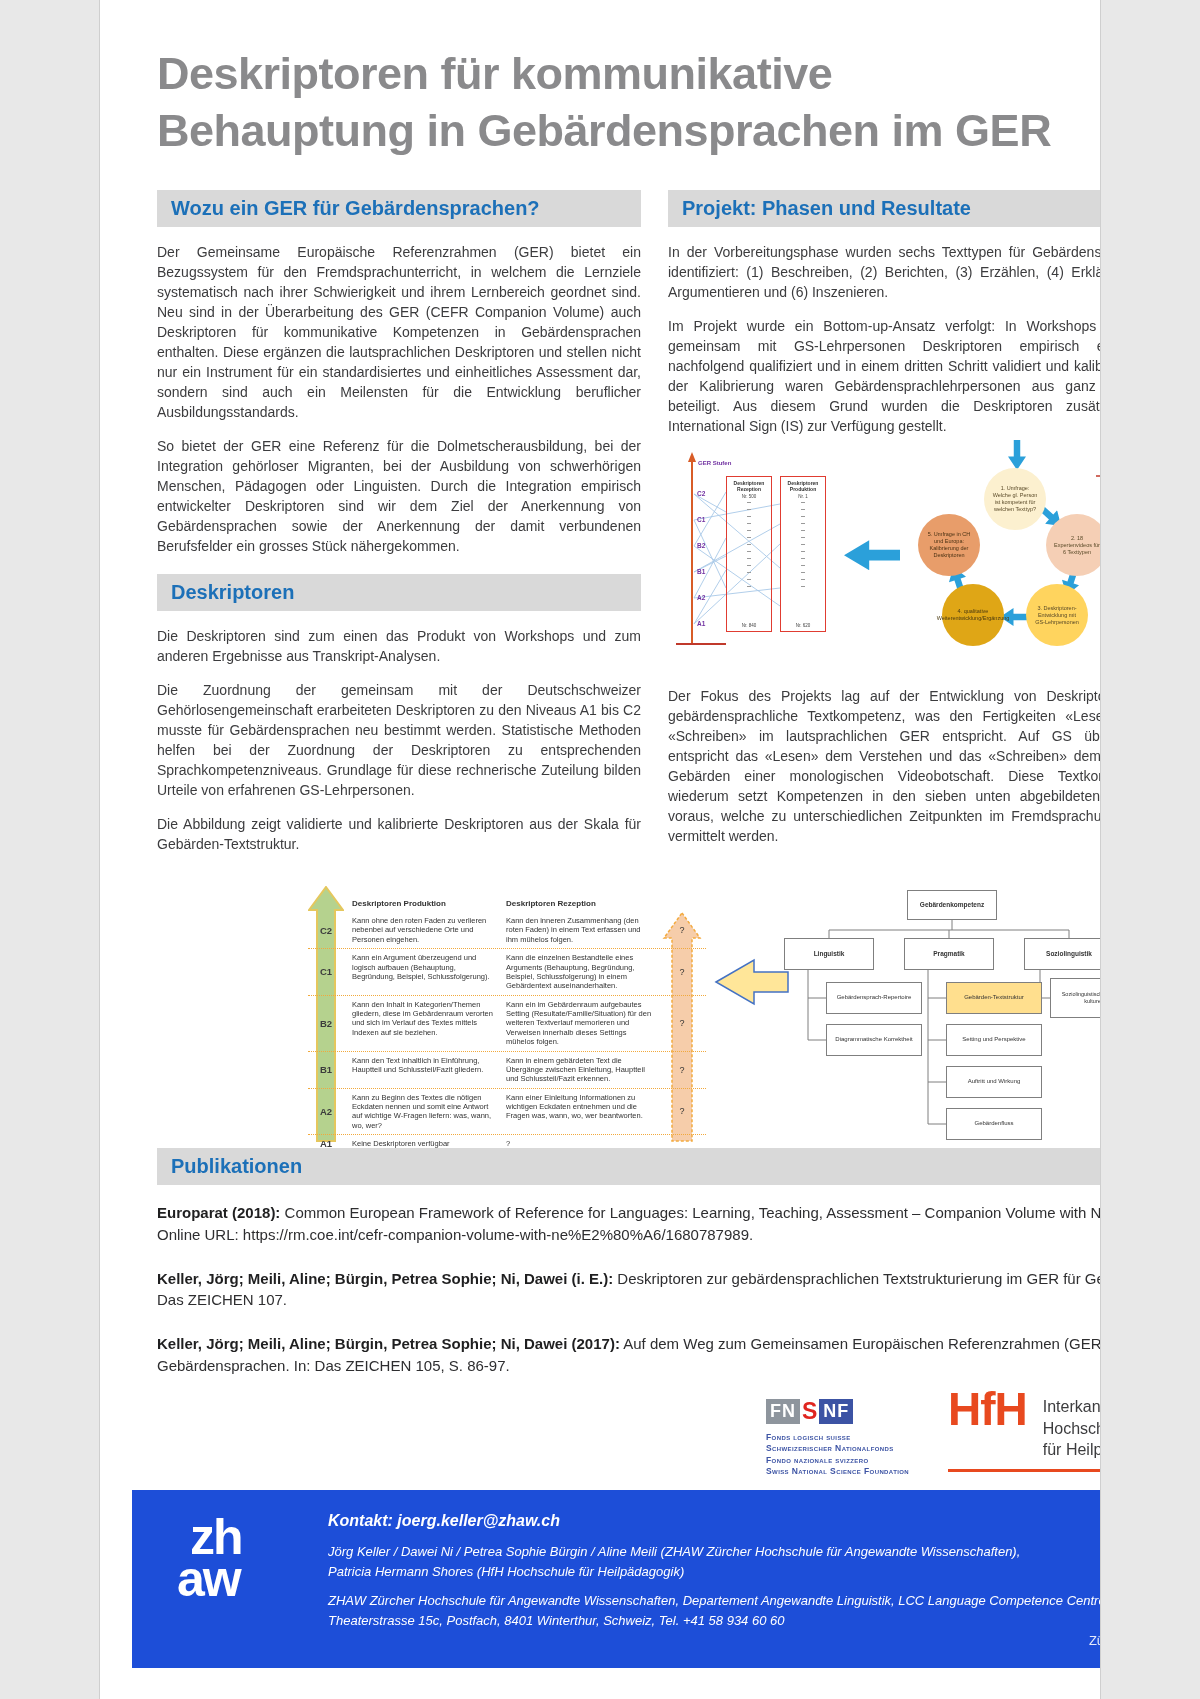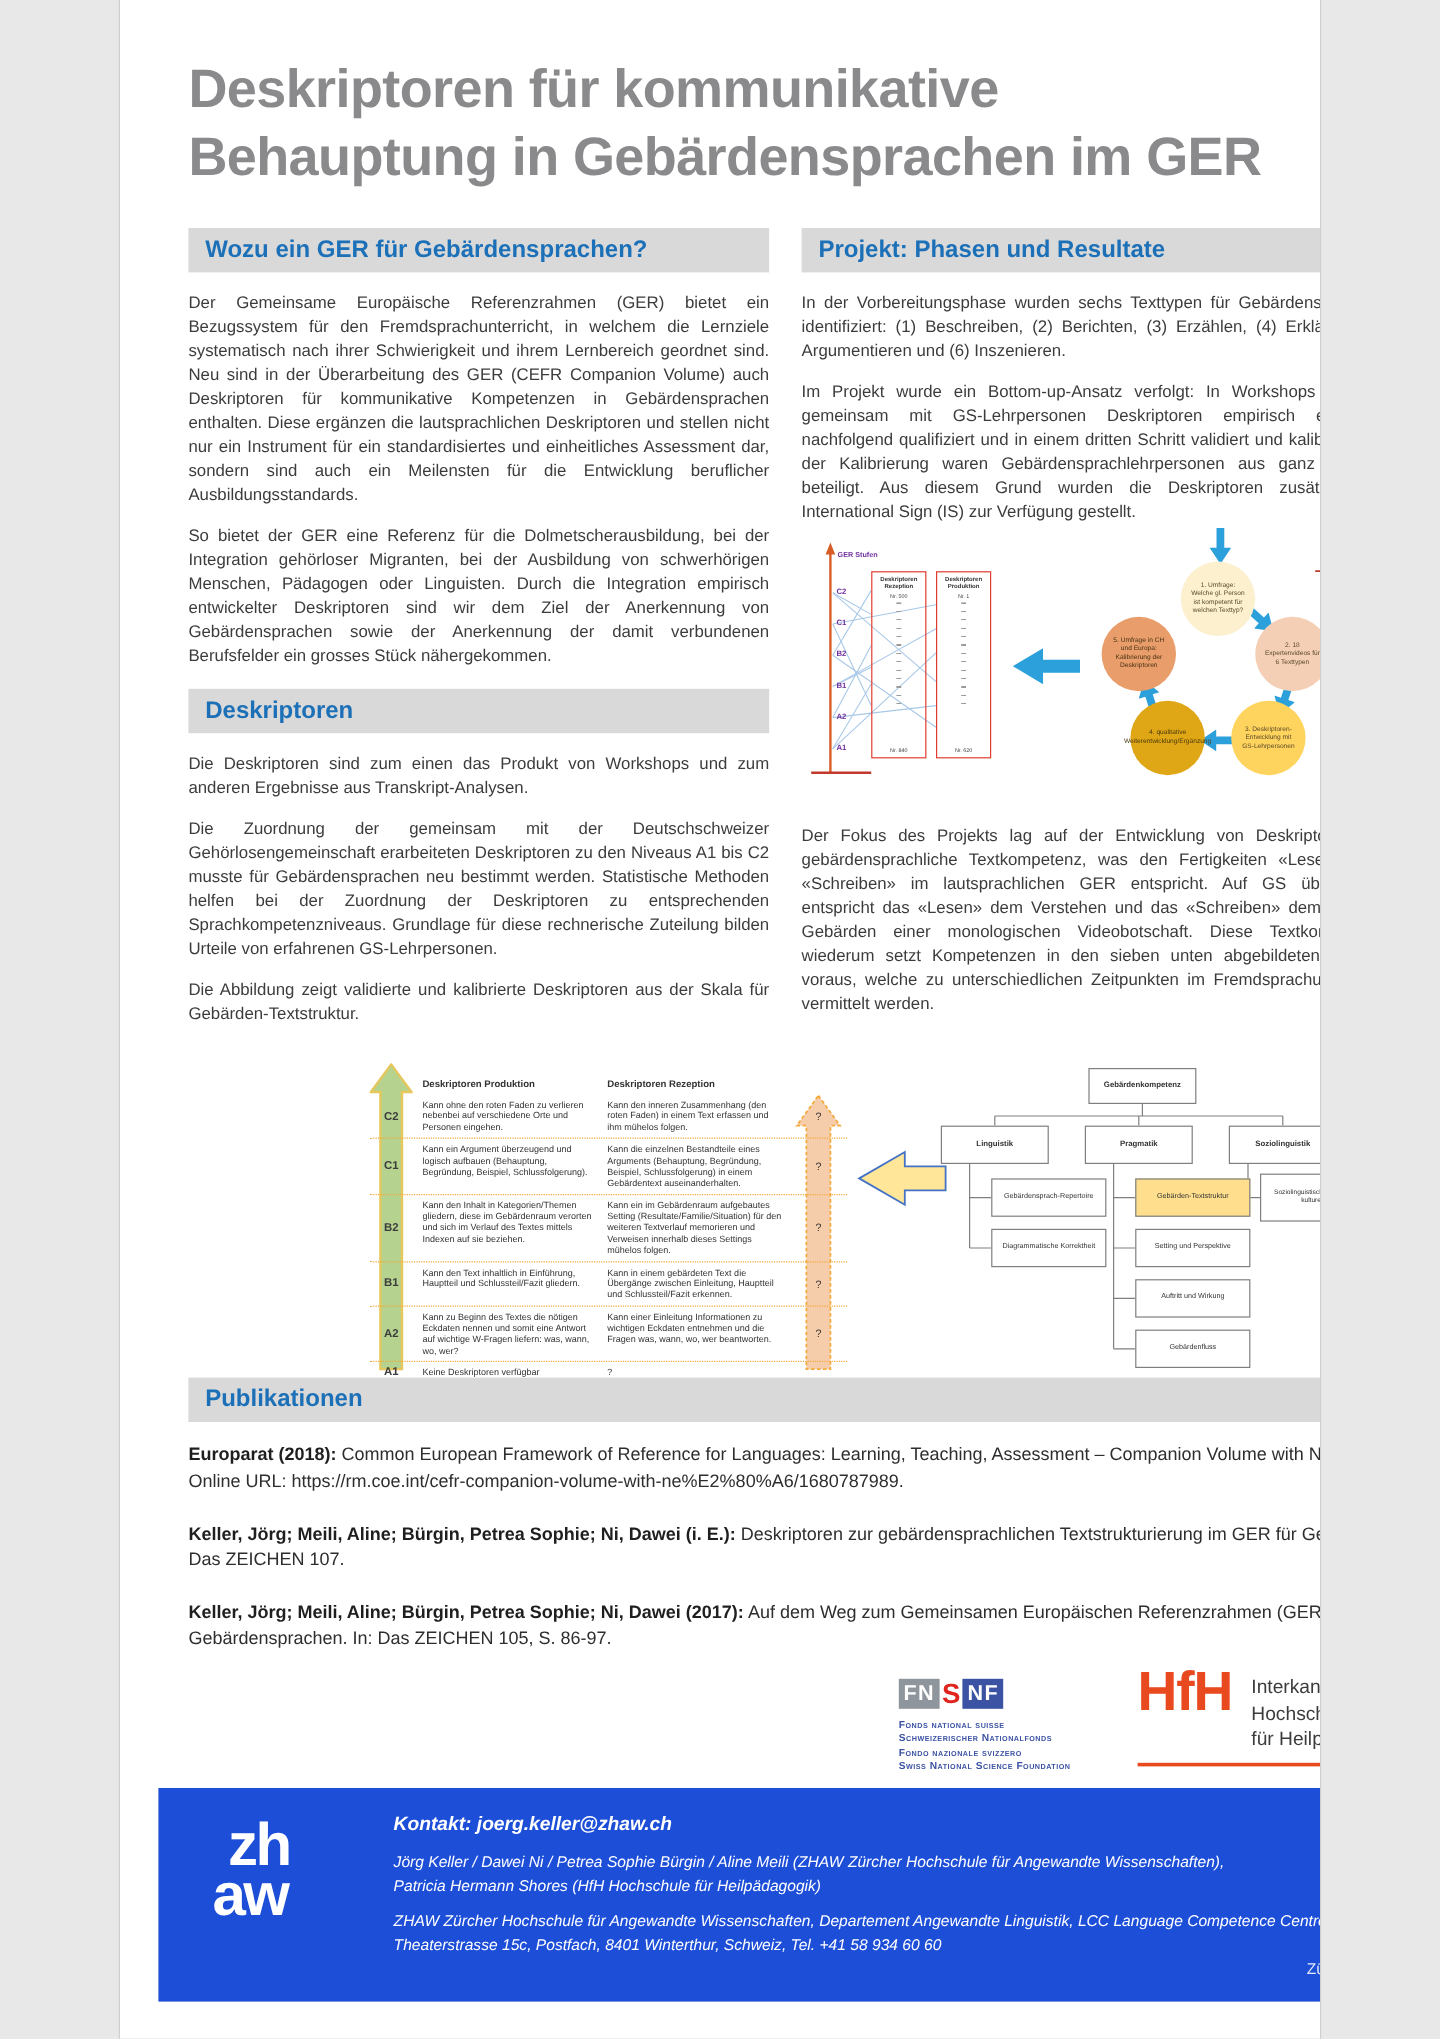--- a/index.html
+++ b/index.html
@@ -80,21 +80,21 @@
   .tbox.b1 { font-size:6.5px; font-weight:bold; }
   .tbox.hl { background:#ffdf8e; }
 
   
   .pubs { position:absolute; left:57px; top:1148px; width:1088px; }
   .pubs p { font-size:15px; line-height:1.45; text-align:left; margin-top:17px; color:#2e2e30; }
   .pubs p + p { margin-top:22px; }
   .pubs strong { color:#1f1f20; }
 
   
-  .snf { position:absolute; left:649px; top:1398px; }
+  .snf { position:absolute; left:666px; top:1398px; }
   .snf-mark { display:flex; align-items:center; }
   .snf-mark .fn { background:#8e959d; color:#fff; font-weight:bold; font-size:18px; padding:2px 4px; letter-spacing:1px; }
   .snf-mark .s  { color:#e0251f; font-weight:bold; font-size:23px; padding:0 2px; }
   .snf-mark .nf { background:#3c53a4; color:#fff; font-weight:bold; font-size:18px; padding:2px 4px; letter-spacing:1px; }
   .snf-lines { margin-top:7px; font-size:8.5px; font-weight:bold; font-variant:small-caps;
                color:#3c53a4; line-height:1.35; letter-spacing:0.4px; }
   .hfh { position:absolute; left:848px; top:1388px; width:230px; }
   .hfh-top { display:flex; gap:16px; align-items:flex-start; }
   .hfh-mark { color:#e8491f; font-weight:bold; font-size:46px; line-height:0.95; letter-spacing:-1px; }
   .hfh-lines { font-size:16px; color:#3c3c3e; line-height:1.35; padding-top:8px; }
@@ -329,21 +329,21 @@
     </p>
   </div>
 
   <div class="snf">
     <div class="snf-mark">
       <span class="fn">FN</span>
         <span class="s">S</span>
         <span class="nf">NF</span>
     </div>
     <div class="snf-lines">
-      <div>Fonds national suisse</div>
+      <div>Fonds logisch suisse</div>
       <div>Schweizerischer Nationalfonds</div>
       <div>Fondo nazionale svizzero</div>
       <div>Swiss National Science Foundation</div>
     </div>
   </div>
 
   <div class="hfh">
     <div class="hfh-top">
       <div class="hfh-mark">HfH</div>
       <div class="hfh-lines">

